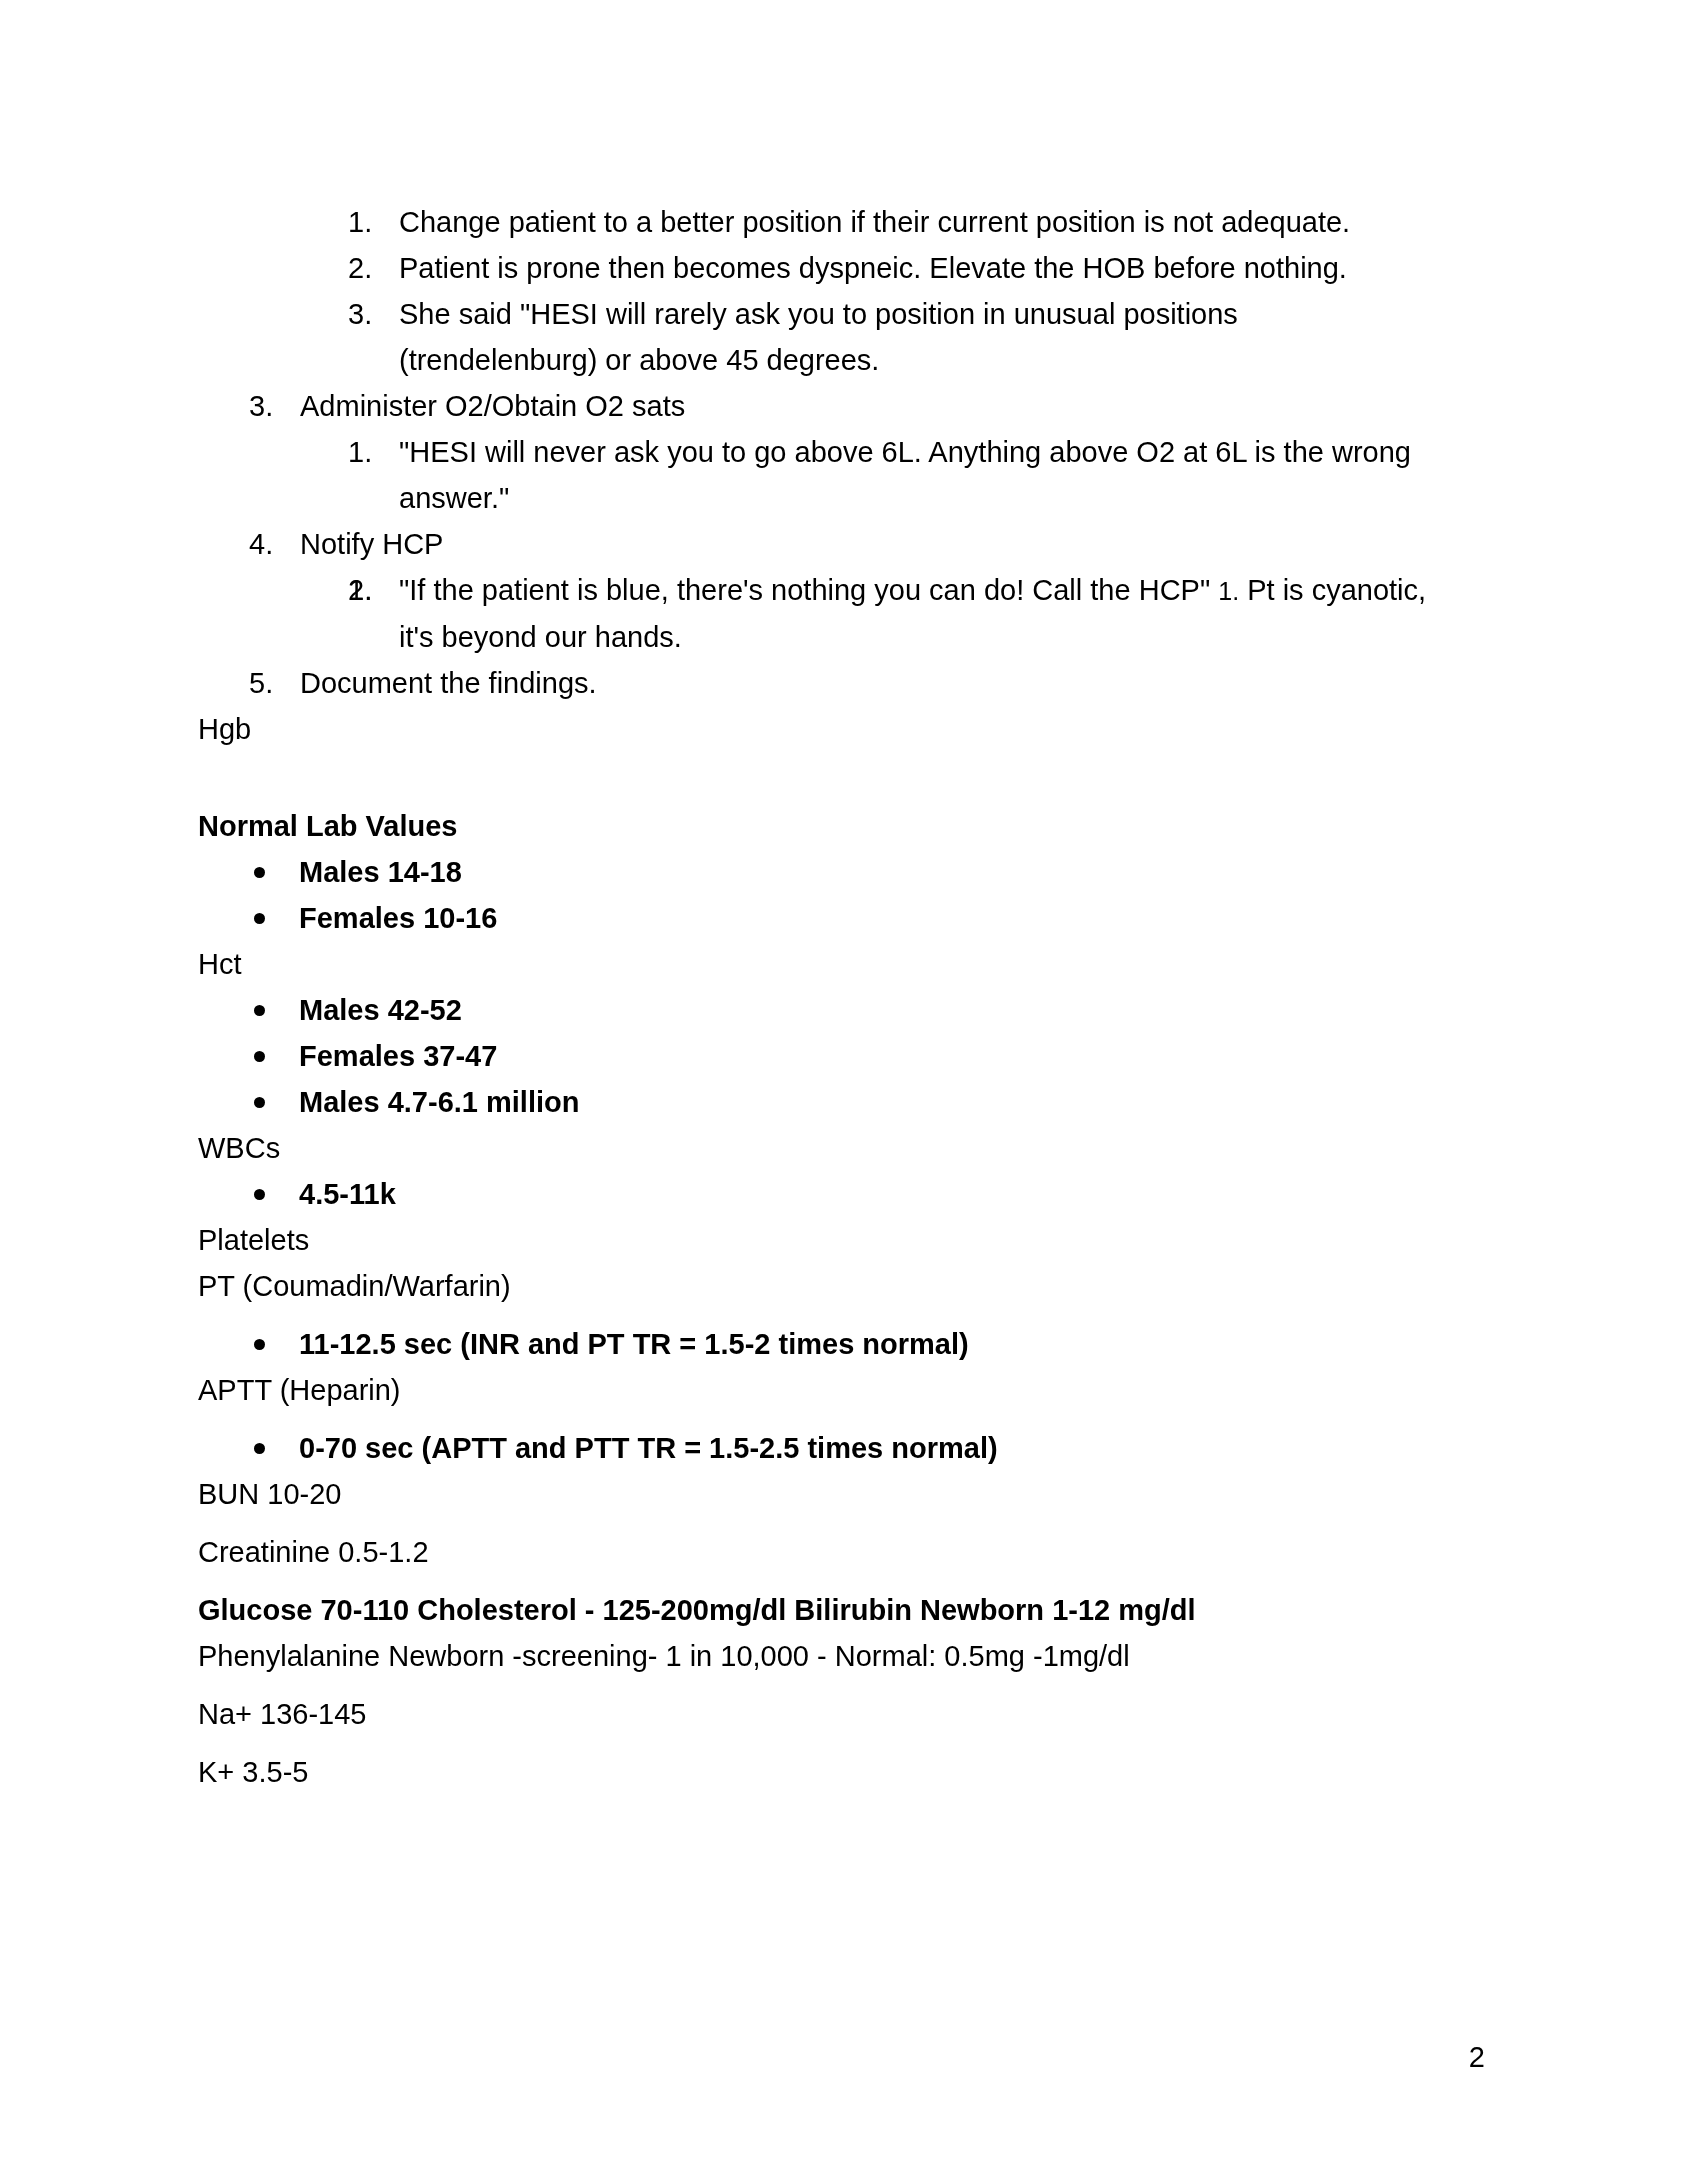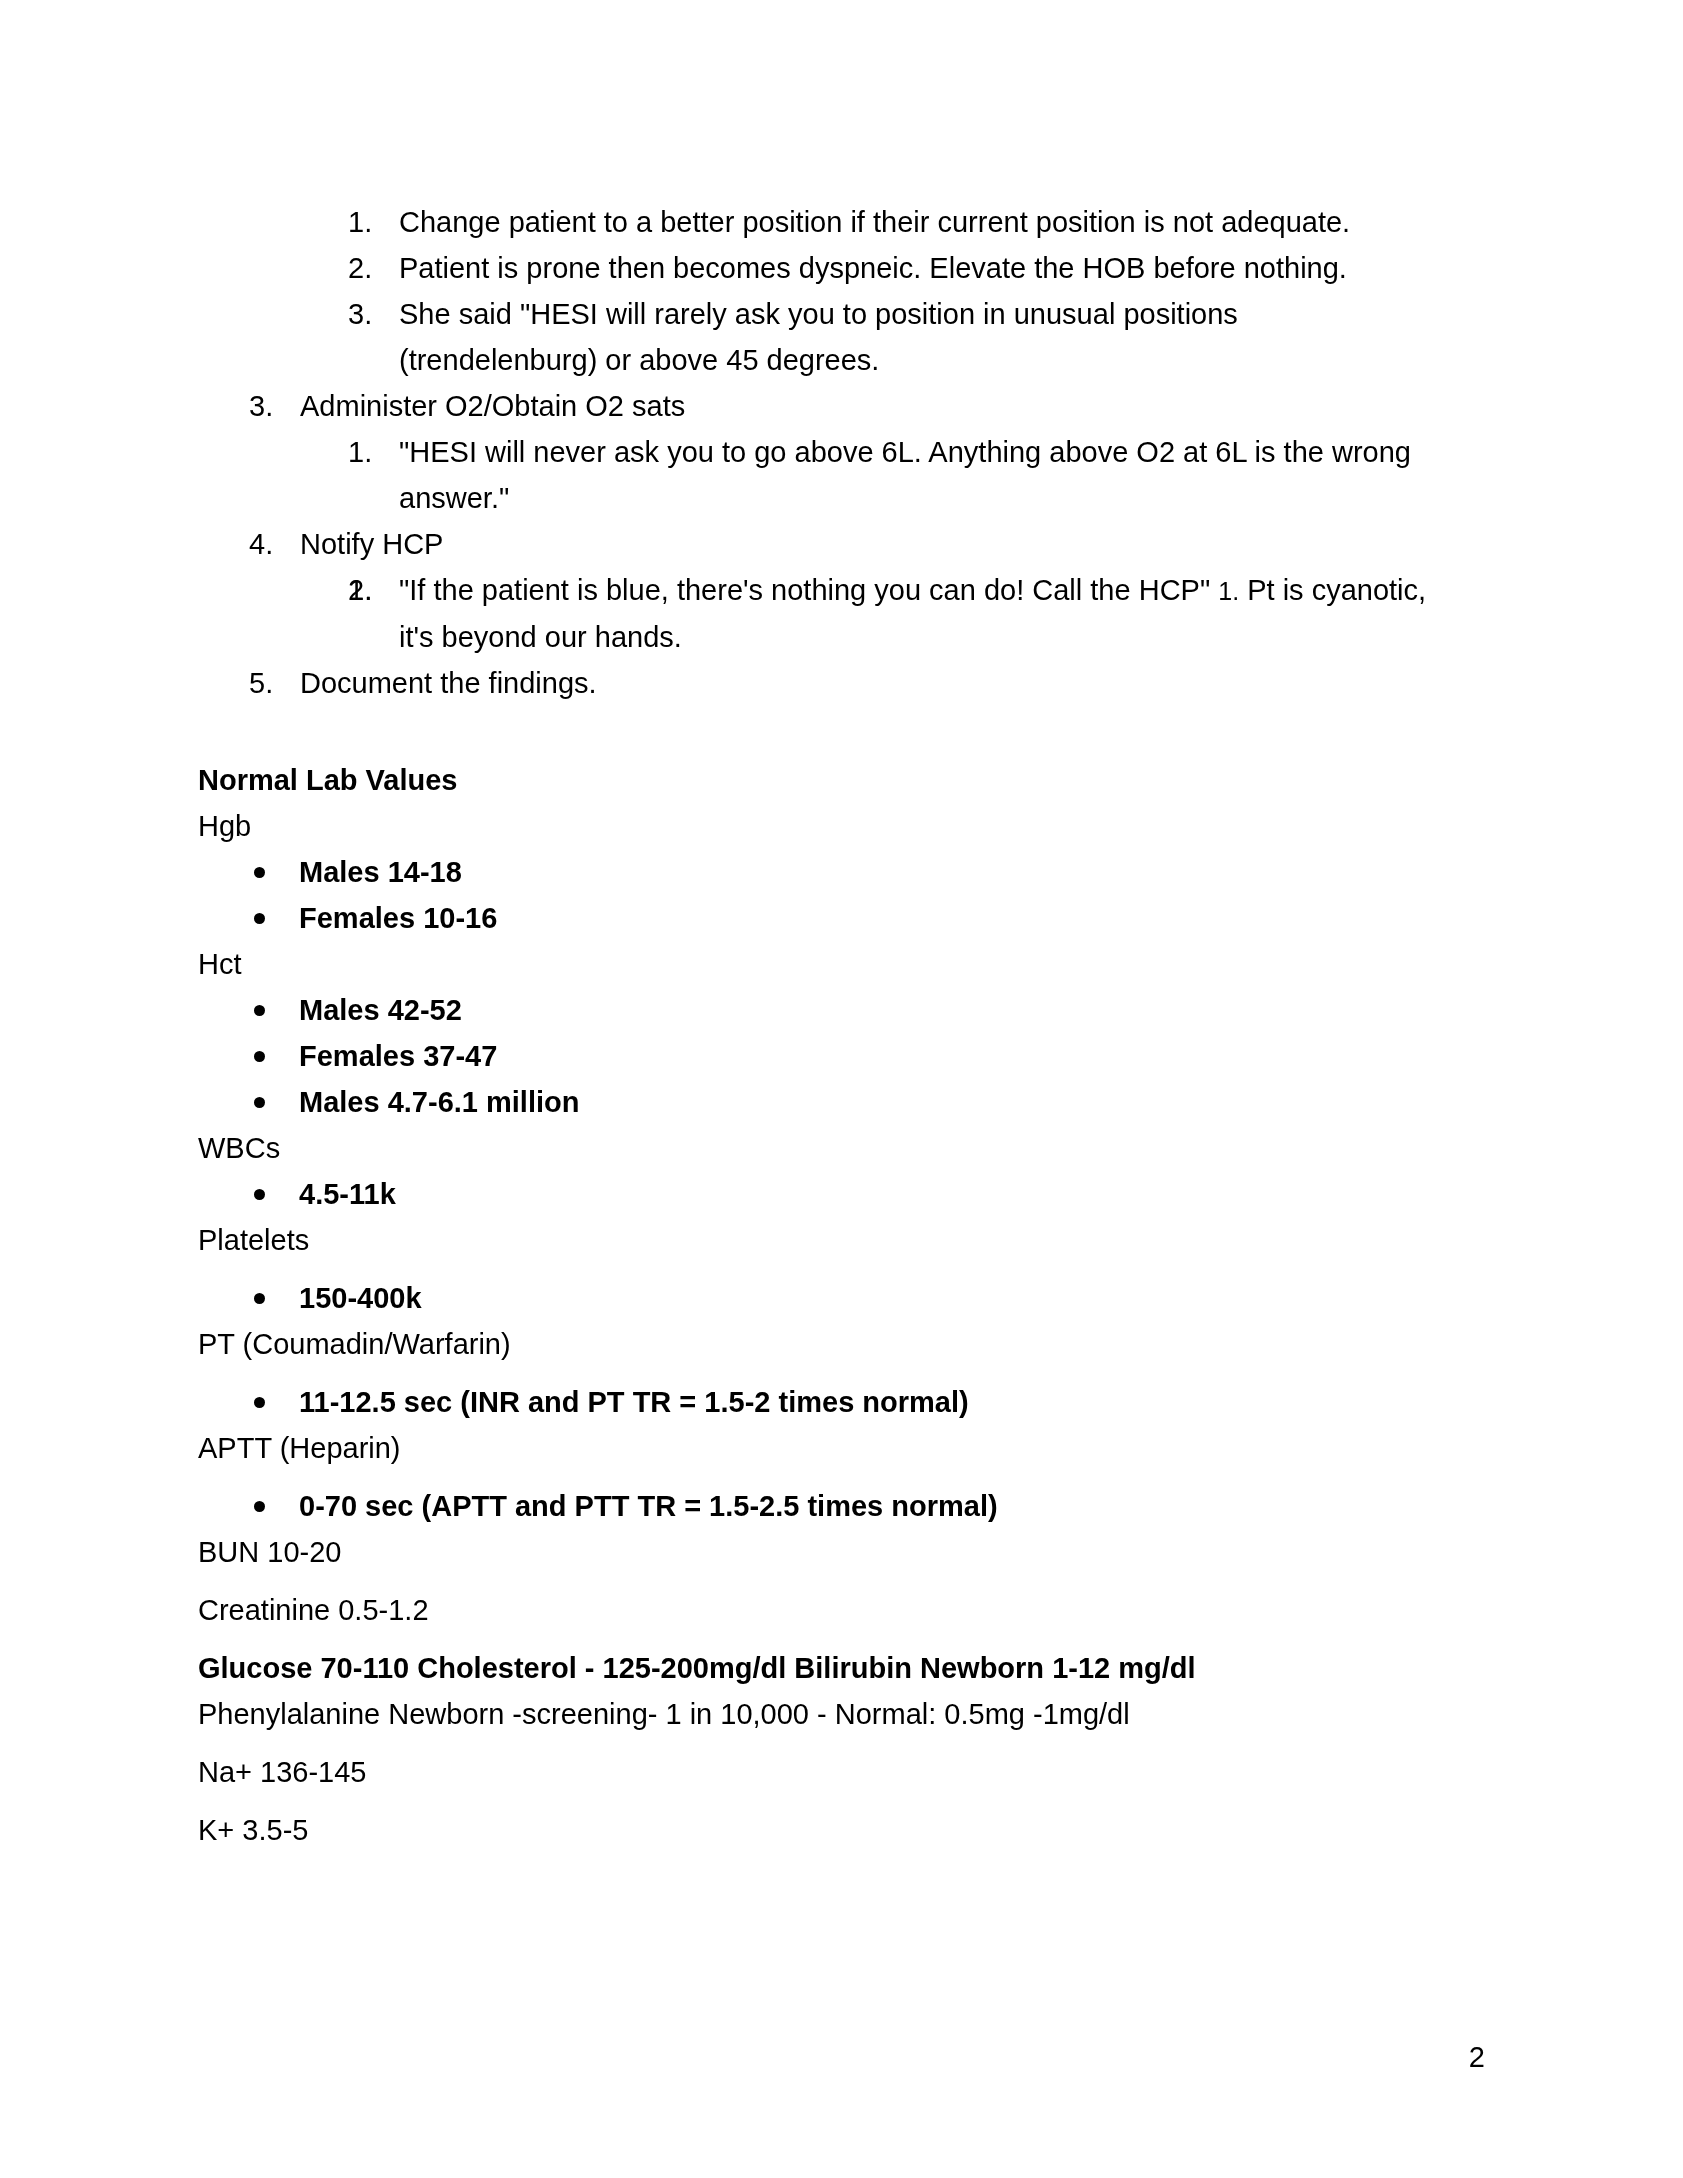--- a/index.html
+++ b/index.html
@@ -66,32 +66,31 @@
       <div class="line lnum lvl3"><span class="marker">3.</span><span class="txt">She said "HESI will rarely ask you to position in unusual positions
 (trendelenburg) or above 45 degrees.</span></div>
       <div class="line lnum lvl2"><span class="marker">3.</span><span class="txt">Administer O2/Obtain O2 sats</span></div>
       <div class="line lnum lvl3"><span class="marker">1.</span><span class="txt">"HESI will never ask you to go above 6L. Anything above O2 at 6L is the wrong
 answer."</span></div>
       <div class="line lnum lvl2"><span class="marker">4.</span><span class="txt">Notify HCP</span></div>
       <div class="line lnum lvl3"><span class="marker">1.</span></div>
       <div class="line lnum lvl3"><span class="marker">2.</span><span class="txt"><span>"If the patient is blue, there's nothing you can do! Call the HCP" </span><span class="small-num">1.</span><span> Pt is cyanotic,
 it's beyond our hands.</span></span></div>
       <div class="line lnum lvl2"><span class="marker">5.</span><span class="txt">Document the findings.</span></div>
+      <div class="line lplain"><span class="txt">Hgb</span></div>
       <div class="line lheading bold gap-before"><span class="txt">Normal Lab Values</span></div>
-      <div class="line lplain"><span class="txt">Hgb</span></div>
       <div class="line lbullet"><span class="bullet"></span><span class="txt">Males 14-18</span></div>
       <div class="line lbullet"><span class="bullet"></span><span class="txt">Females 10-16</span></div>
       <div class="line lplain"><span class="txt">Hct</span></div>
       <div class="line lbullet"><span class="bullet"></span><span class="txt">Males 42-52</span></div>
       <div class="line lbullet"><span class="bullet"></span><span class="txt">Females 37-47</span></div>
       <div class="line lbullet"><span class="bullet"></span><span class="txt">Males 4.7-6.1 million</span></div>
       <div class="line lplain"><span class="txt">WBCs</span></div>
       <div class="line lbullet"><span class="bullet"></span><span class="txt">4.5-11k</span></div>
       <div class="line lplain"><span class="txt">Platelets</span></div>
-      <div class="line lbullet spaced"><span class="bullet"></span><span class="txt">150-400k</span></div>
       <div class="line lplain"><span class="txt">PT (Coumadin/Warfarin)</span></div>
       <div class="line lbullet spaced"><span class="bullet"></span><span class="txt">11-12.5 sec (INR and PT TR = 1.5-2 times normal)</span></div>
       <div class="line lplain"><span class="txt">APTT (Heparin)</span></div>
       <div class="line lbullet spaced"><span class="bullet"></span><span class="txt">0-70 sec (APTT and PTT TR = 1.5-2.5 times normal)</span></div>
       <div class="line lplain"><span class="txt">BUN 10-20</span></div>
       <div class="line lplain spaced"><span class="txt">Creatinine 0.5-1.2</span></div>
       <div class="line lheading bold spaced"><span class="txt">Glucose 70-110 Cholesterol - 125-200mg/dl Bilirubin Newborn 1-12 mg/dl</span></div>
       <div class="line lplain"><span class="txt">Phenylalanine Newborn -screening- 1 in 10,000 - Normal: 0.5mg -1mg/dl</span></div>
       <div class="line lplain spaced"><span class="txt">Na+ 136-145</span></div>
       <div class="line lplain spaced"><span class="txt">K+ 3.5-5</span></div>

